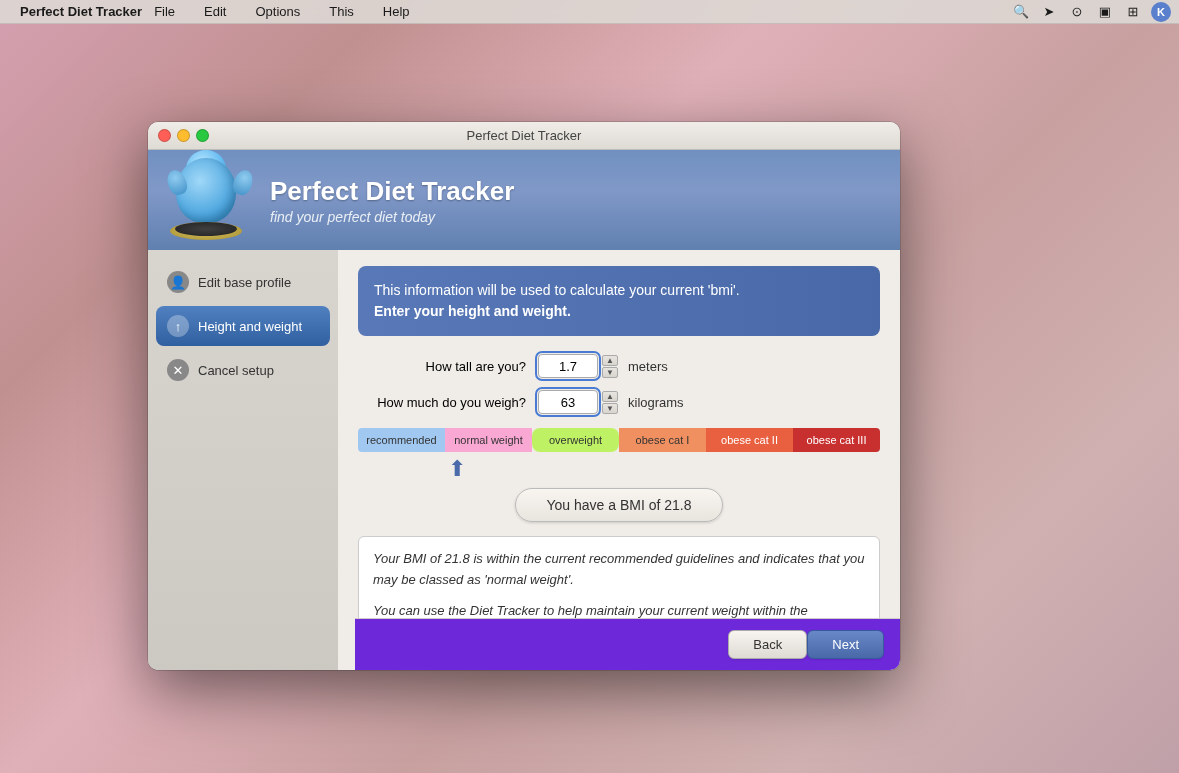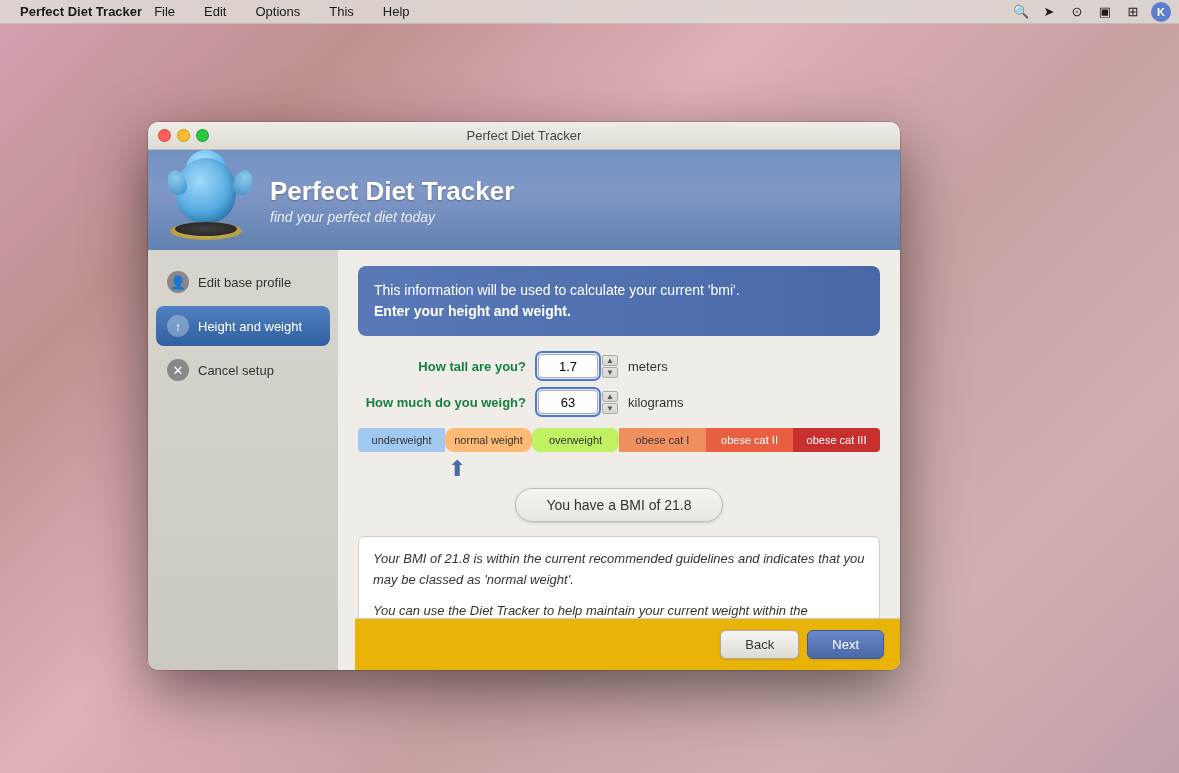--- a/index.html
+++ b/index.html
@@ -297,25 +297,24 @@
     }
 
     
     .form-row {
       display: flex;
       align-items: center;
       margin-bottom: 12px;
     }
     .form-label {
       font-size: 13px;
-      color: #15803d;
+      color: #000000;
       width: 180px;
       text-align: right;
       padding-right: 12px;
-      font-weight: bold;
     }
     .form-input-wrap {
       display: flex;
       align-items: center;
       gap: 4px;
     }
     .form-input {
       width: 60px;
       height: 24px;
       border: 1px solid #aaa;
@@ -365,21 +364,21 @@
     .bmi-segment {
       flex: 1;
       display: flex;
       align-items: center;
       justify-content: center;
       font-size: 11px;
       color: #333;
       font-weight: 500;
     }
     .bmi-underweight { background: #a0c8f0; }
-    .bmi-normal { background: #fdba74; border-radius: 9px; }
+    .bmi-normal { background: #f9a8d4; }
     .bmi-overweight { background: #bef264; border-radius: 8px; }
     .bmi-obese1 { background: #f09060; }
     .bmi-obese2 { background: #e86040; color: white; }
     .bmi-obese3 { background: #c83030; color: white; }
 
     .bmi-arrow-wrap {
       display: flex;
       justify-content: flex-start;
       padding-left: 90px;
       margin: 4px 0;
@@ -423,22 +422,21 @@
     .bottom-bar {
       position: absolute;
       bottom: 0;
       right: 0;
       left: 207px;
       height: 52px;
       display: flex;
       align-items: center;
       justify-content: flex-end;
       padding: 0 16px;
-      gap: 8px;
-      background: #eab308;
+      background: #6d28d9;
       border-top: 1px solid #d0cdc8;
     }
     .nav-button {
       padding: 6px 24px;
       border-radius: 6px;
       font-size: 13px;
       cursor: pointer;
       border: 1px solid #aaa;
       background: linear-gradient(to bottom, #f8f5f0, #dedad4);
       color: #333;
@@ -548,21 +546,21 @@
         <div class="stepper">
           <div class="stepper-btn">▲</div>
           <div class="stepper-btn">▼</div>
         </div>
         <span class="form-unit">kilograms</span>
       </div>
     </div>
 
     <div class="bmi-scale-wrap">
       <div class="bmi-scale">
-        <div class="bmi-segment bmi-underweight">underweight</div>
+        <div class="bmi-segment bmi-underweight">recommended</div>
         <div class="bmi-segment bmi-normal">normal weight</div>
         <div class="bmi-segment bmi-overweight">overweight</div>
         <div class="bmi-segment bmi-obese1">obese cat I</div>
         <div class="bmi-segment bmi-obese2">obese cat II</div>
         <div class="bmi-segment bmi-obese3">obese cat III</div>
       </div>
       <div class="bmi-arrow-wrap">
         <span class="bmi-arrow">⬆</span>
       </div>
     </div>

